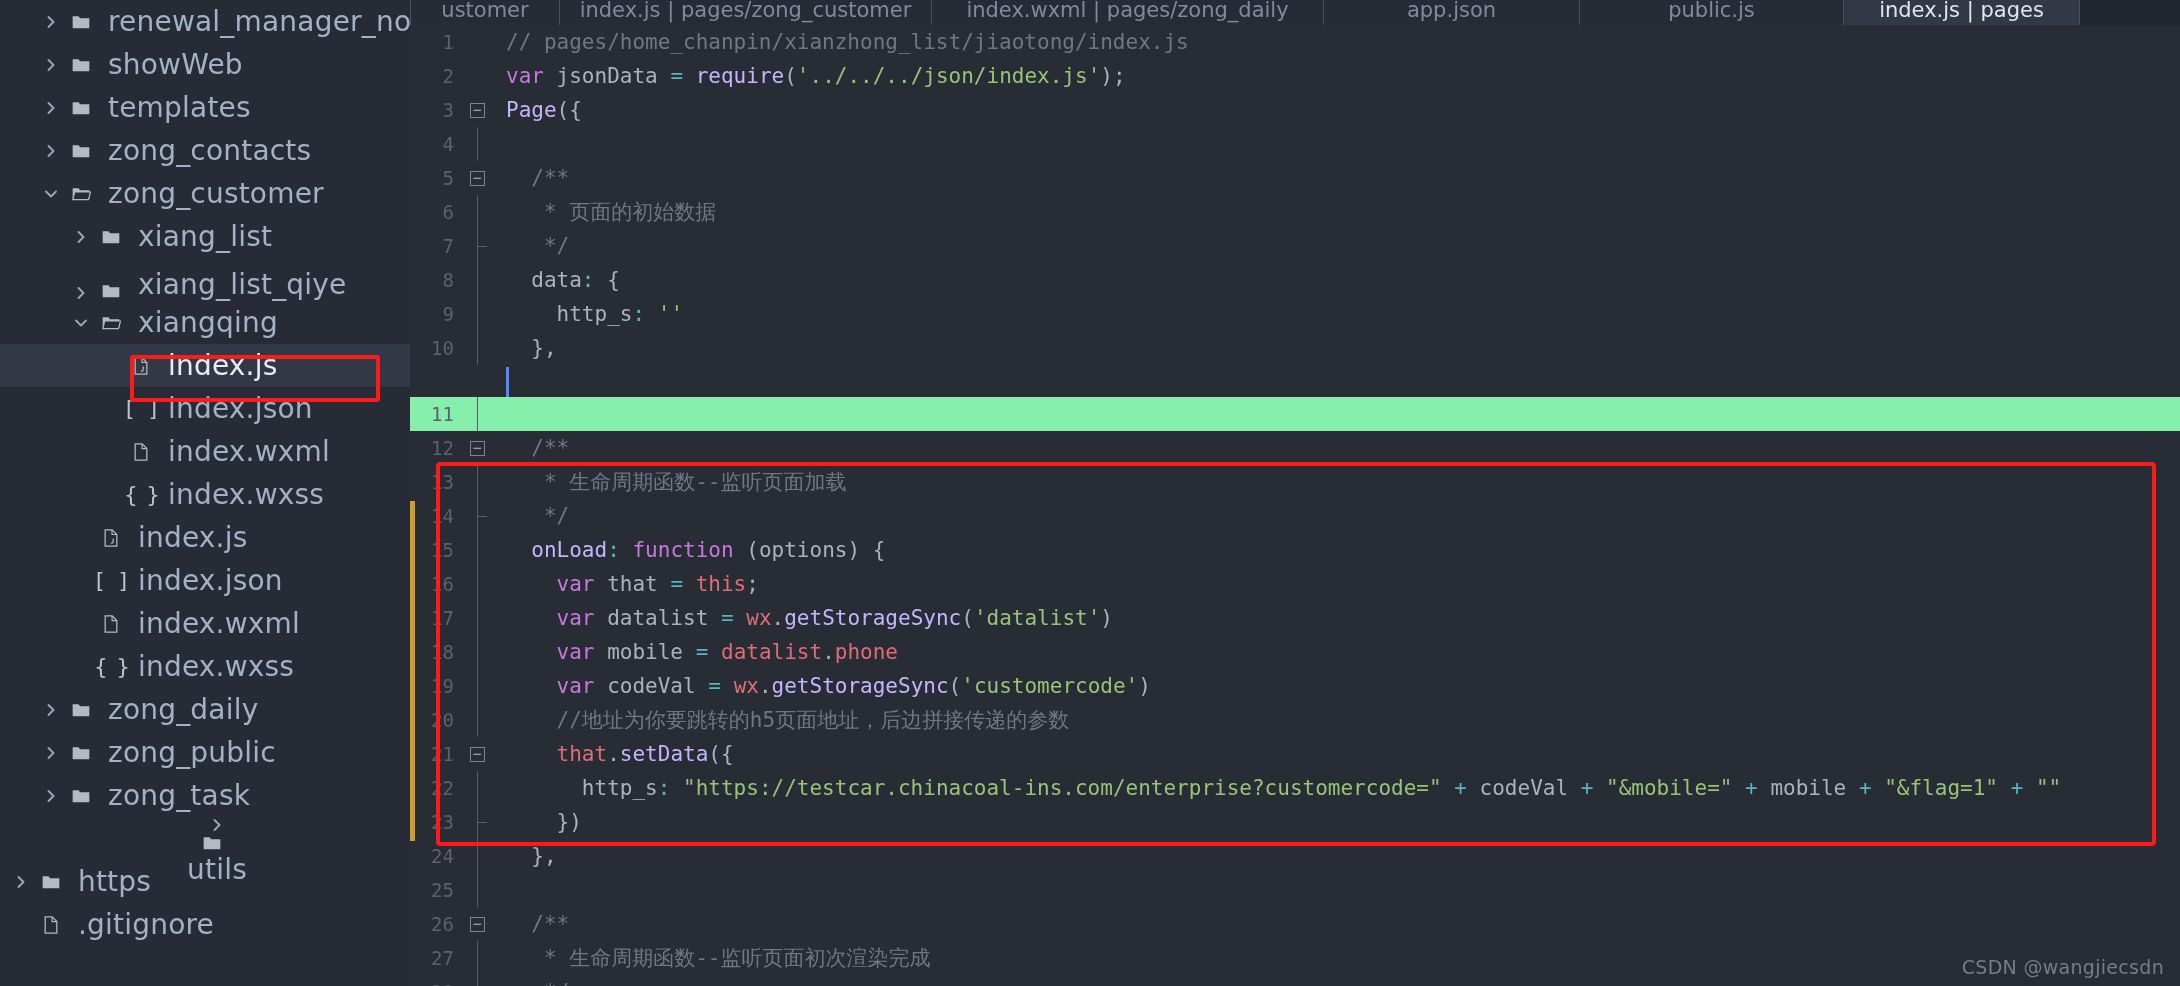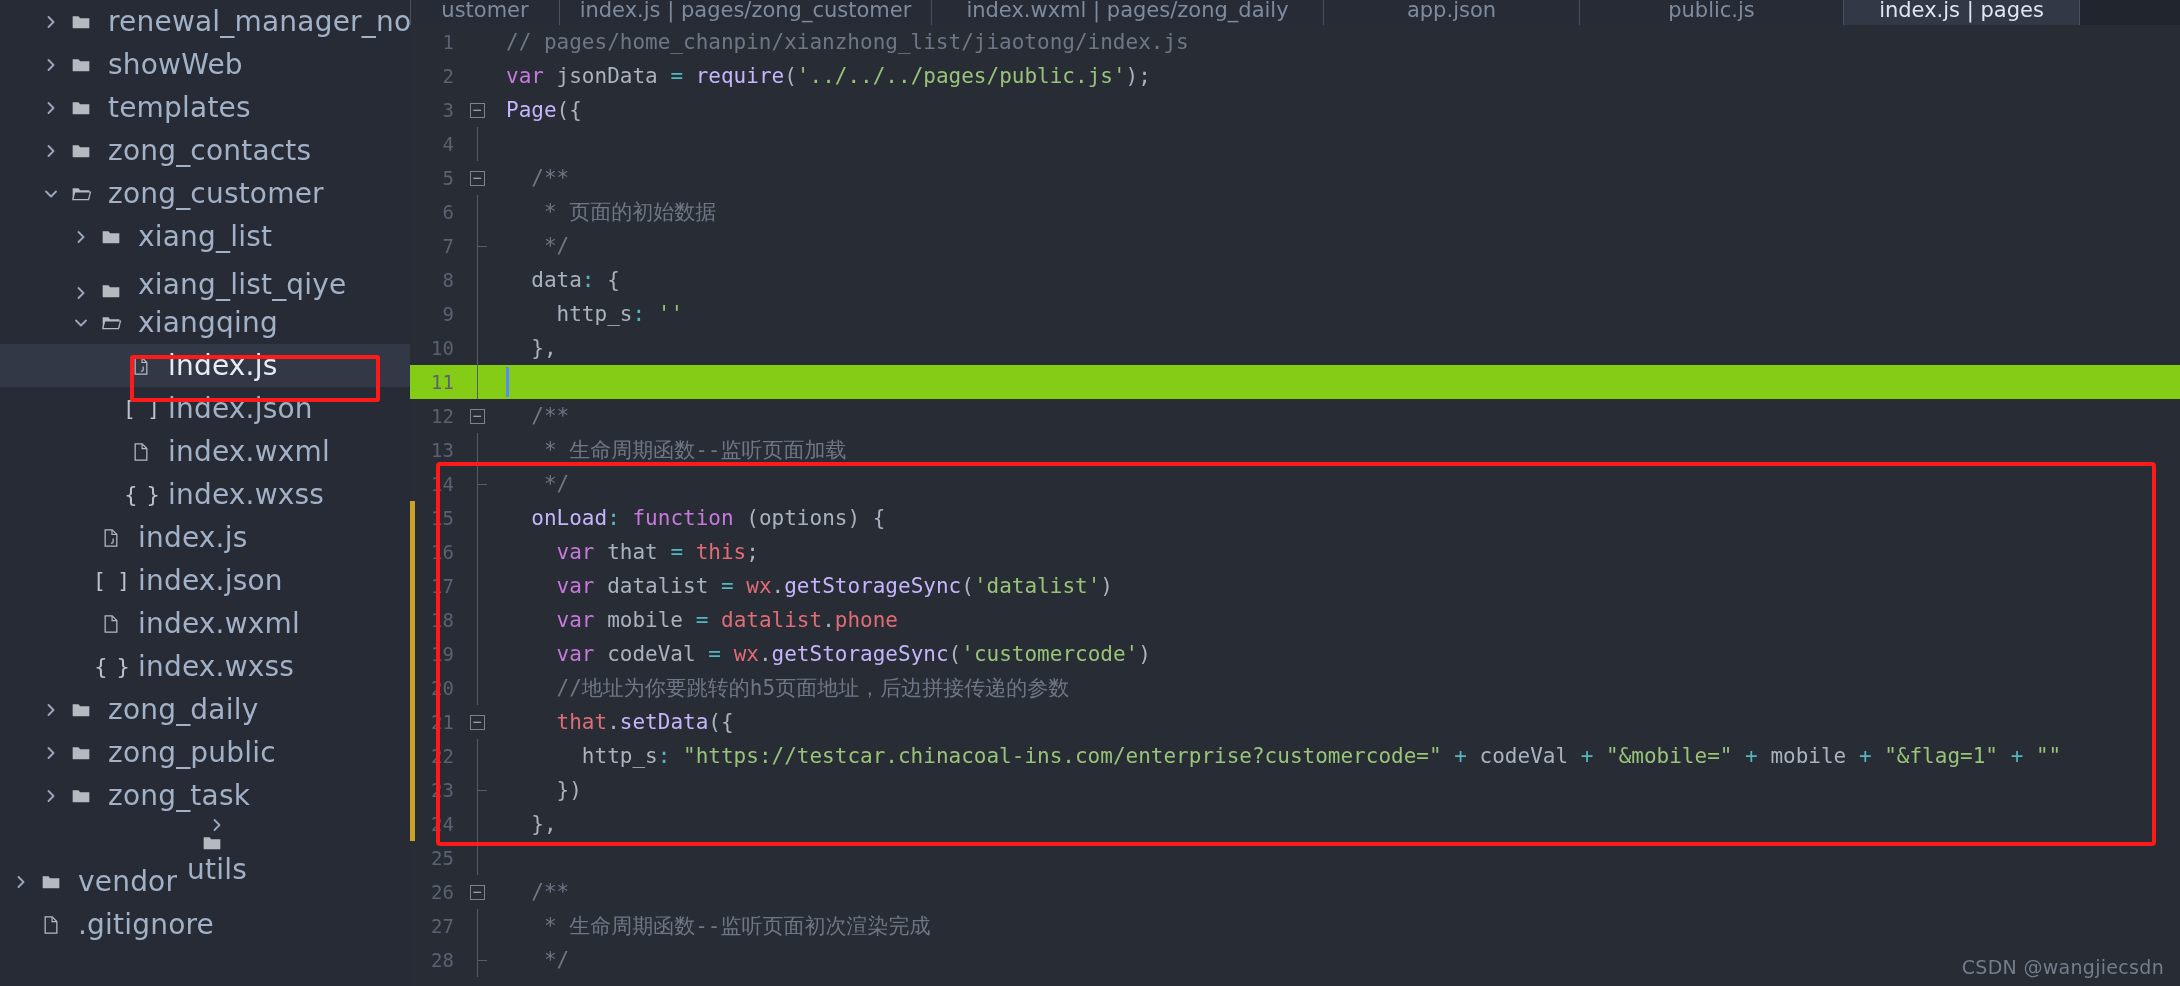--- a/index.html
+++ b/index.html
@@ -85,21 +85,21 @@
     background: #282c34;
   }
   .code-line {
     position: relative;
     height: 34px;
     display: flex; align-items: center;
     font-family: "DejaVu Sans Mono", monospace;
     font-size: 21px;
     white-space: pre;
   }
-  .code-line.current { background: #84cc16; }
+  .code-line.current { background: #86efac; margin-top: 32px; }
   .ln {
     width: 52px; min-width: 52px; text-align: right;
     color: #5a6272; font-size: 19px; padding-right: 8px;
     font-family: "DejaVu Sans Mono", monospace;
   }
   .fold {
     width: 30px; min-width: 30px;
     display: inline-flex; align-items: center; justify-content: center;
     color: #7c8494; font-size: 16px;
   }
@@ -396,21 +396,21 @@
           <span class="chev">
             <svg width="16" height="16" viewBox="0 0 16 16">
               <path d="M5.5 3L10.5 8L5.5 13" stroke="#9aa7bb" stroke-width="1.9" fill="none" stroke-linecap="round" stroke-linejoin="round"></path>
             </svg>
           </span>
           <span class="ficon">
             <svg width="24" height="20" viewBox="0 0 24 24" fill="none" xmlns="http://www.w3.org/2000/svg">
               <path d="M2 5.2h7l1.9 2.3H22v11a1 1 0 0 1-1 1H3a1 1 0 0 1-1-1V5.2z" fill="#b5bac1"></path>
             </svg>
           </span>
-          <span class="label">vendor</span>
+          <span class="label">https</span>
         </div>
         <div class="tree-row" style="padding-left: 8px;">
           <span class="chev"></span>
           <span class="ficon">
             <svg width="20" height="22" viewBox="0 0 24 24" fill="none" xmlns="http://www.w3.org/2000/svg">
               <path d="M5 2.2h8.4L19 7.9V21.8H5V2.2z" stroke="#b5bac1" stroke-width="1.5" fill="none"></path>
               <path d="M13.3 2.4v5.5H18.9" stroke="#b5bac1" stroke-width="1.4" fill="none"></path>
             </svg>
           </span>
           <span class="label">.gitignore</span>
@@ -439,21 +439,21 @@
         </div>
         <div class="tab active" style="width: 236px;">
           <span>index.js | pages</span>
         </div>
       </div>
 
     <div id="code-area">
       <div id="mod-stripe" style="top: 476px; height: 340px; background: rgb(201, 162, 39);"></div>
       <div id="lines">
           <div class="code-line"><span class="ln">1</span><span class="fold"></span><span class="ctext"><span class="c-comment">// pages/home_chanpin/xianzhong_list/jiaotong/index.js</span></span></div>
-          <div class="code-line"><span class="ln">2</span><span class="fold"></span><span class="ctext"><span class="c-kw">var</span><span class="c-plain"> jsonData </span><span class="c-op">=</span><span class="c-plain"> </span><span class="c-fn">require</span><span class="c-plain">(</span><span class="c-str">'../../../pages/public.js'</span><span class="c-plain">);</span></span></div>
+          <div class="code-line"><span class="ln">2</span><span class="fold"></span><span class="ctext"><span class="c-kw">var</span><span class="c-plain"> jsonData </span><span class="c-op">=</span><span class="c-plain"> </span><span class="c-fn">require</span><span class="c-plain">(</span><span class="c-str">'../../../json/index.js'</span><span class="c-plain">);</span></span></div>
           <div class="code-line"><span class="ln">3</span><span class="fold"><span class="box">−</span></span><span class="ctext"><span class="c-fn">Page</span><span class="c-plain">({</span></span></div>
           <div class="code-line"><span class="ln">4</span><span class="fold"><span class="bar"></span></span><span class="ctext"><span class="c-plain"></span></span></div>
           <div class="code-line"><span class="ln">5</span><span class="fold"><span class="box">−</span></span><span class="ctext"><span class="c-comment">  /**</span></span></div>
           <div class="code-line"><span class="ln">6</span><span class="fold"><span class="bar"></span></span><span class="ctext"><span class="c-comment">   * 页面的初始数据</span></span></div>
           <div class="code-line"><span class="ln">7</span><span class="fold"><span class="endbar"></span><span class="bar"></span></span><span class="ctext"><span class="c-comment">   */</span></span></div>
           <div class="code-line"><span class="ln">8</span><span class="fold"><span class="bar"></span></span><span class="ctext"><span class="c-plain">  data</span><span class="c-op">:</span><span class="c-plain"> {</span></span></div>
           <div class="code-line"><span class="ln">9</span><span class="fold"><span class="bar"></span></span><span class="ctext"><span class="c-plain">    http_s</span><span class="c-op">:</span><span class="c-plain"> </span><span class="c-str">''</span></span></div>
           <div class="code-line"><span class="ln">10</span><span class="fold"><span class="bar"></span></span><span class="ctext"><span class="c-plain">  },</span></span></div>
           <div class="code-line current"><span class="ln">11</span><span class="fold"><span class="bar"></span></span><span class="ctext"><span class="c-plain"></span></span></div>
           <div class="code-line"><span class="ln">12</span><span class="fold"><span class="box">−</span></span><span class="ctext"><span class="c-comment">  /**</span></span></div>

